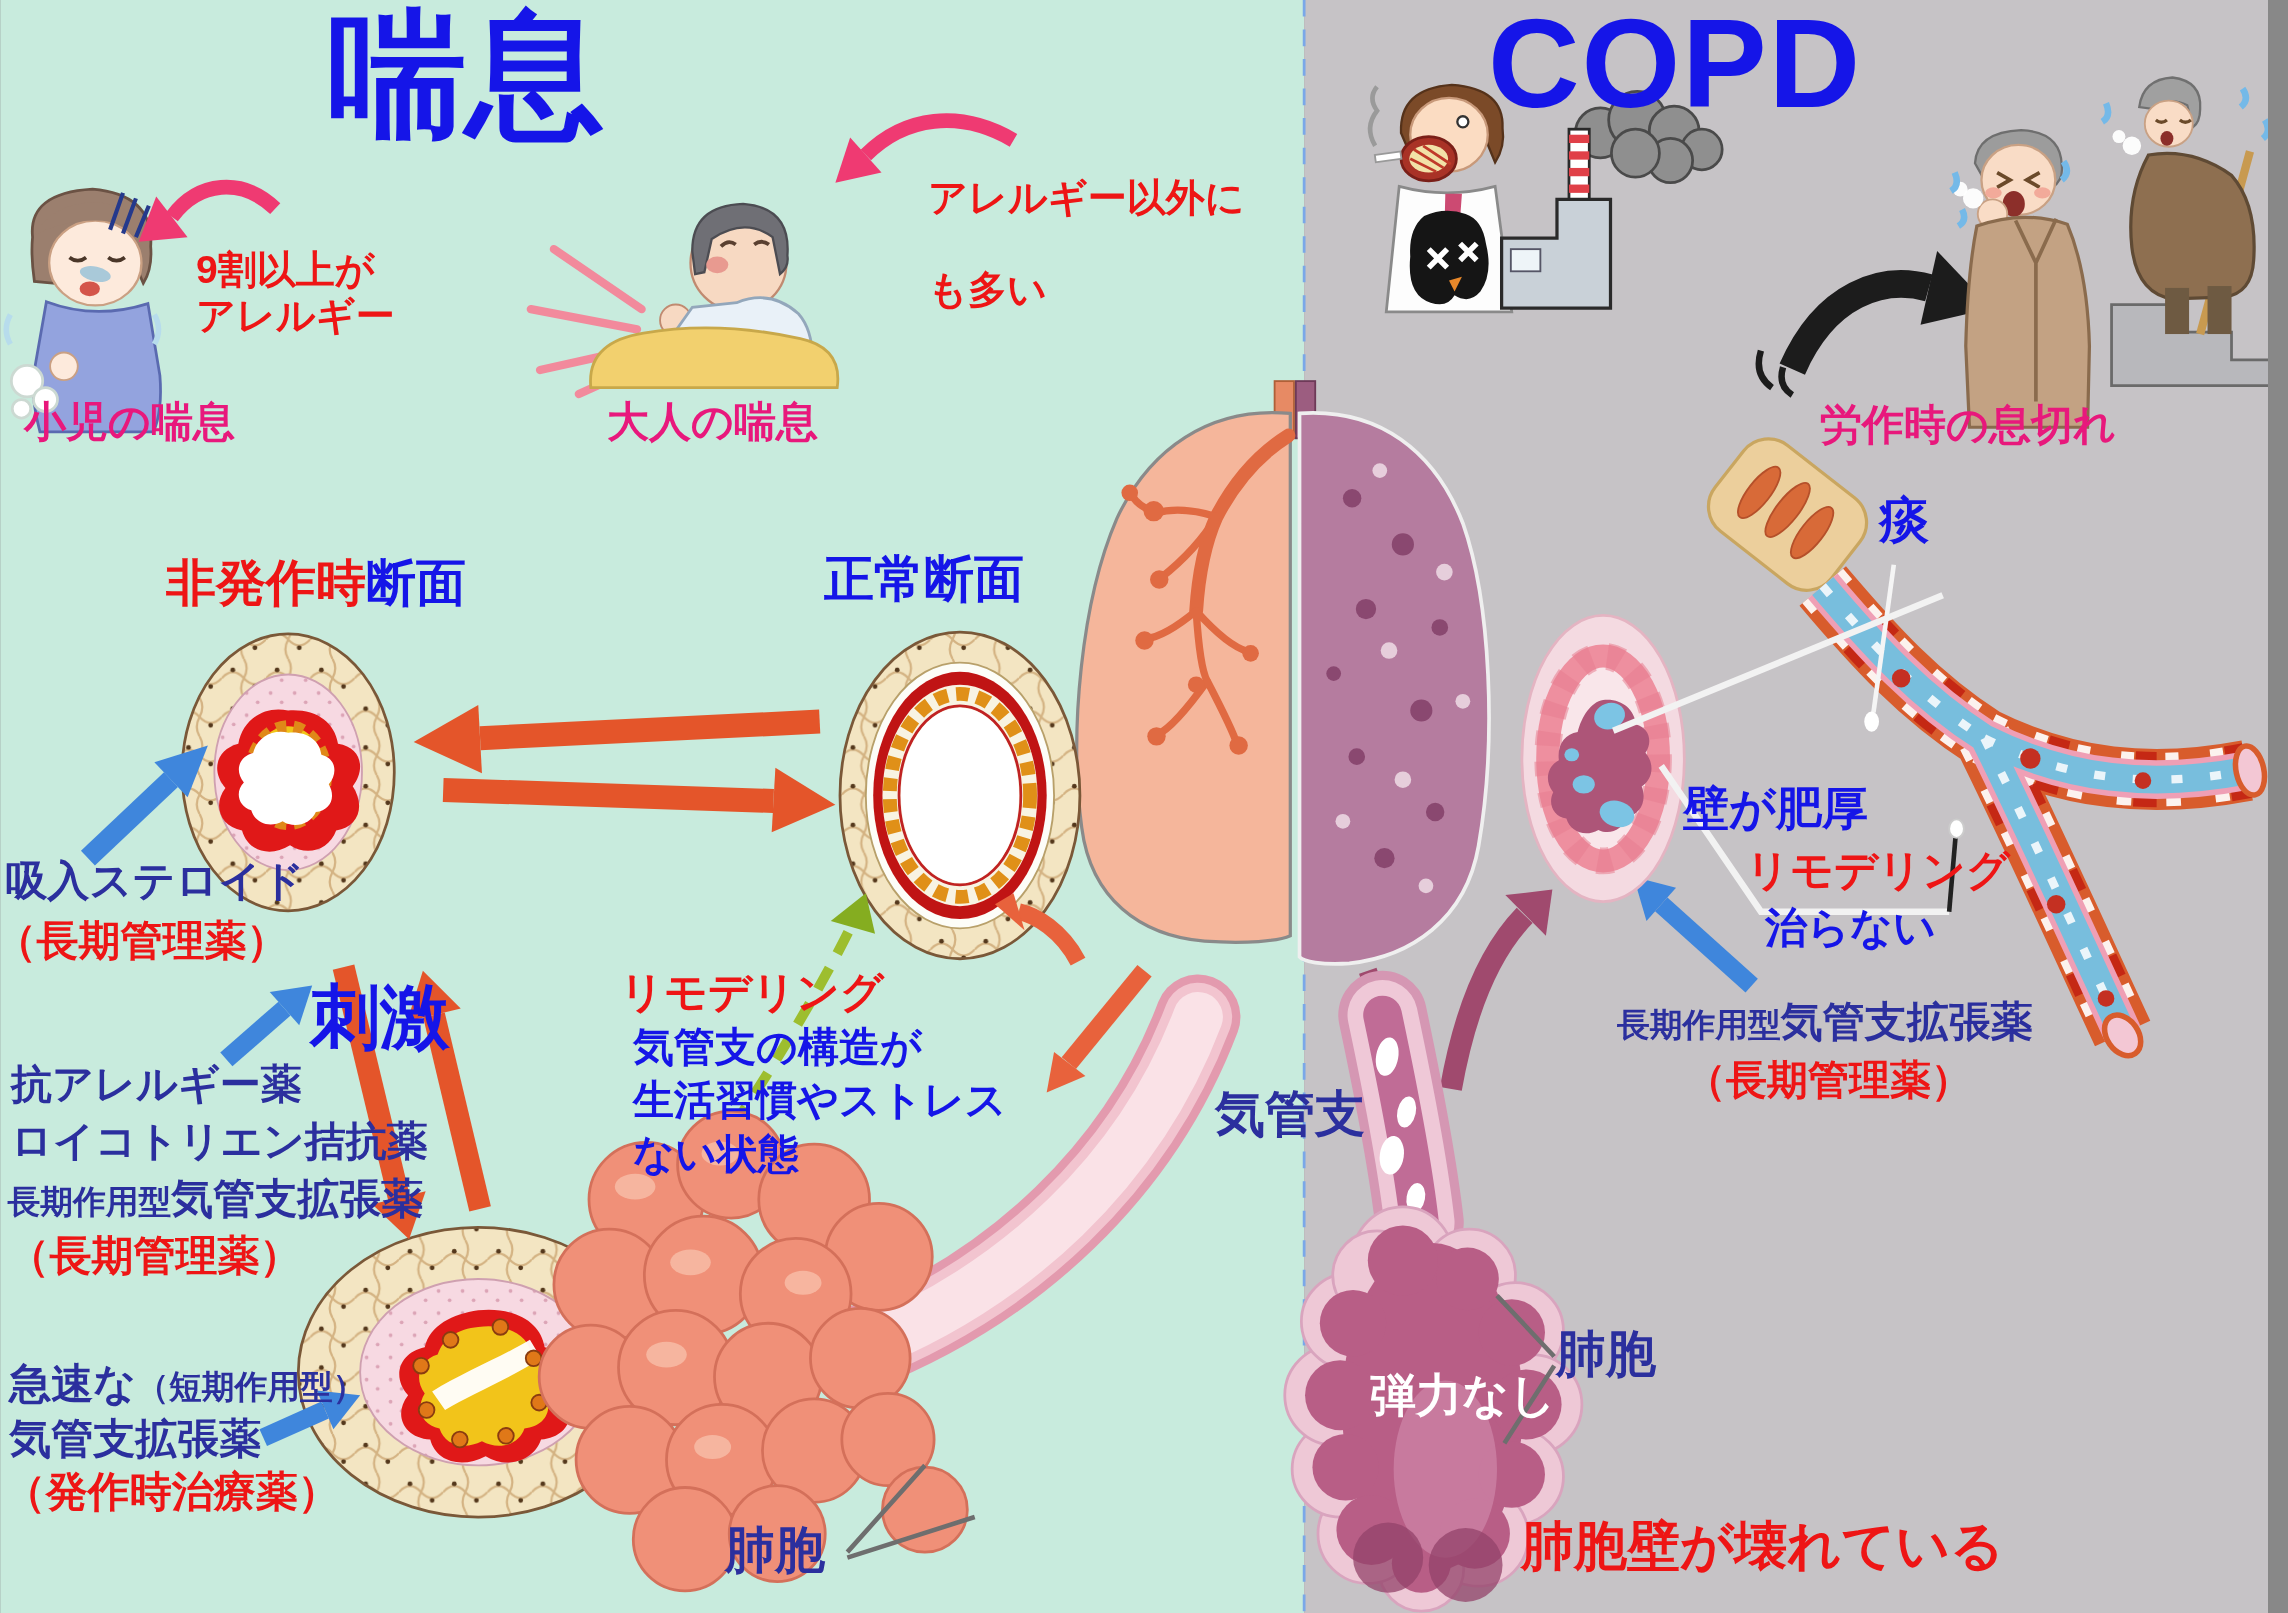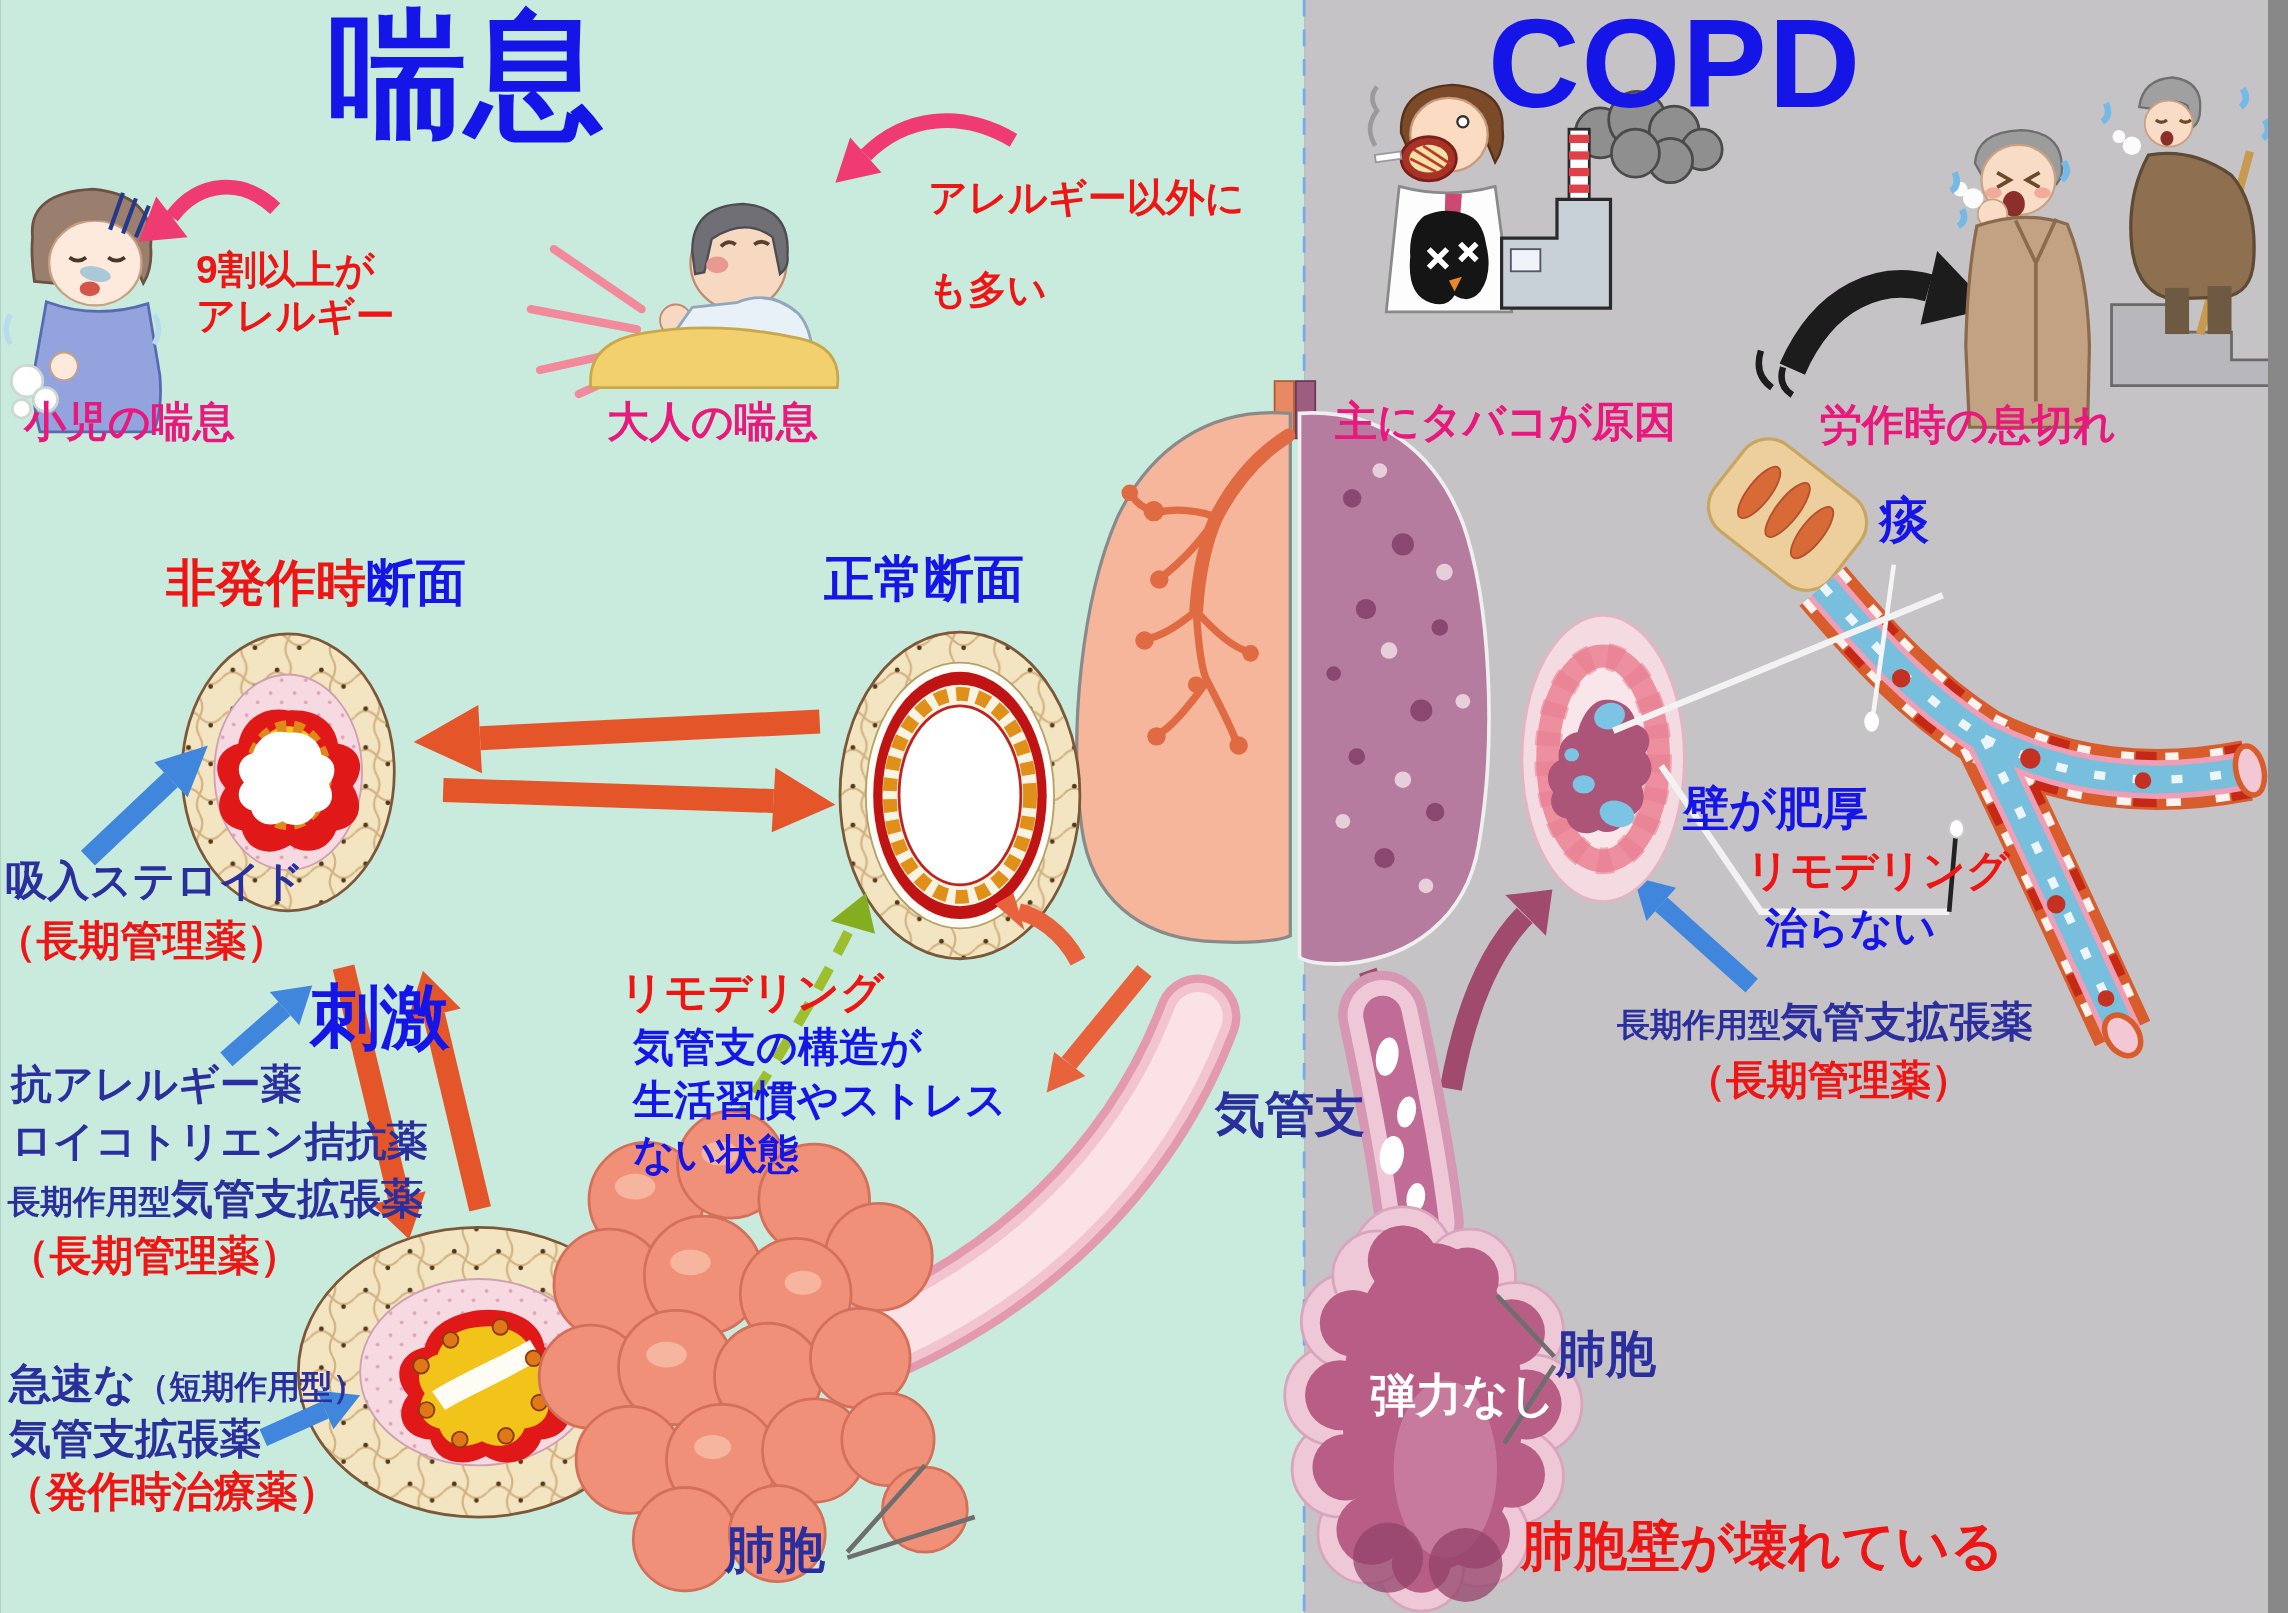--- a/index.html
+++ b/index.html
@@ -416,21 +416,20 @@
   <span>アレルギー</span>
 </div>
 <div class="t red" style="left:928px;top:175px;font-size:39px;">
   <span>アレルギー以外に</span><br>
   <br>
   <span>も多い</span>
 </div>
 
 <div class="t pink" style="left:24px;top:397px;font-size:42px;">小児の喘息</div>
 <div class="t pink" style="left:607px;top:397px;font-size:42px;">大人の喘息</div>
-<div class="t pink" style="left:1335px;top:397px;font-size:42px;">主にタバコが原因</div>
 <div class="t pink" style="left:1820px;top:400px;font-size:42px;">労作時の息切れ</div>
 
 <div class="t" style="left:166px;top:554px;font-size:50px;">
   <span class="red">非発作時</span><span class="blue">断面</span>
 </div>
 <div class="t blue" style="left:824px;top:550px;font-size:50px;">正常断面</div>
 
 <div class="t navy" style="left:5.5px;top:856px;font-size:42px;">吸入ステロイド</div>
 <div class="t red" style="left:-5.5px;top:916px;font-size:42px;">（長期管理薬）</div>
 

